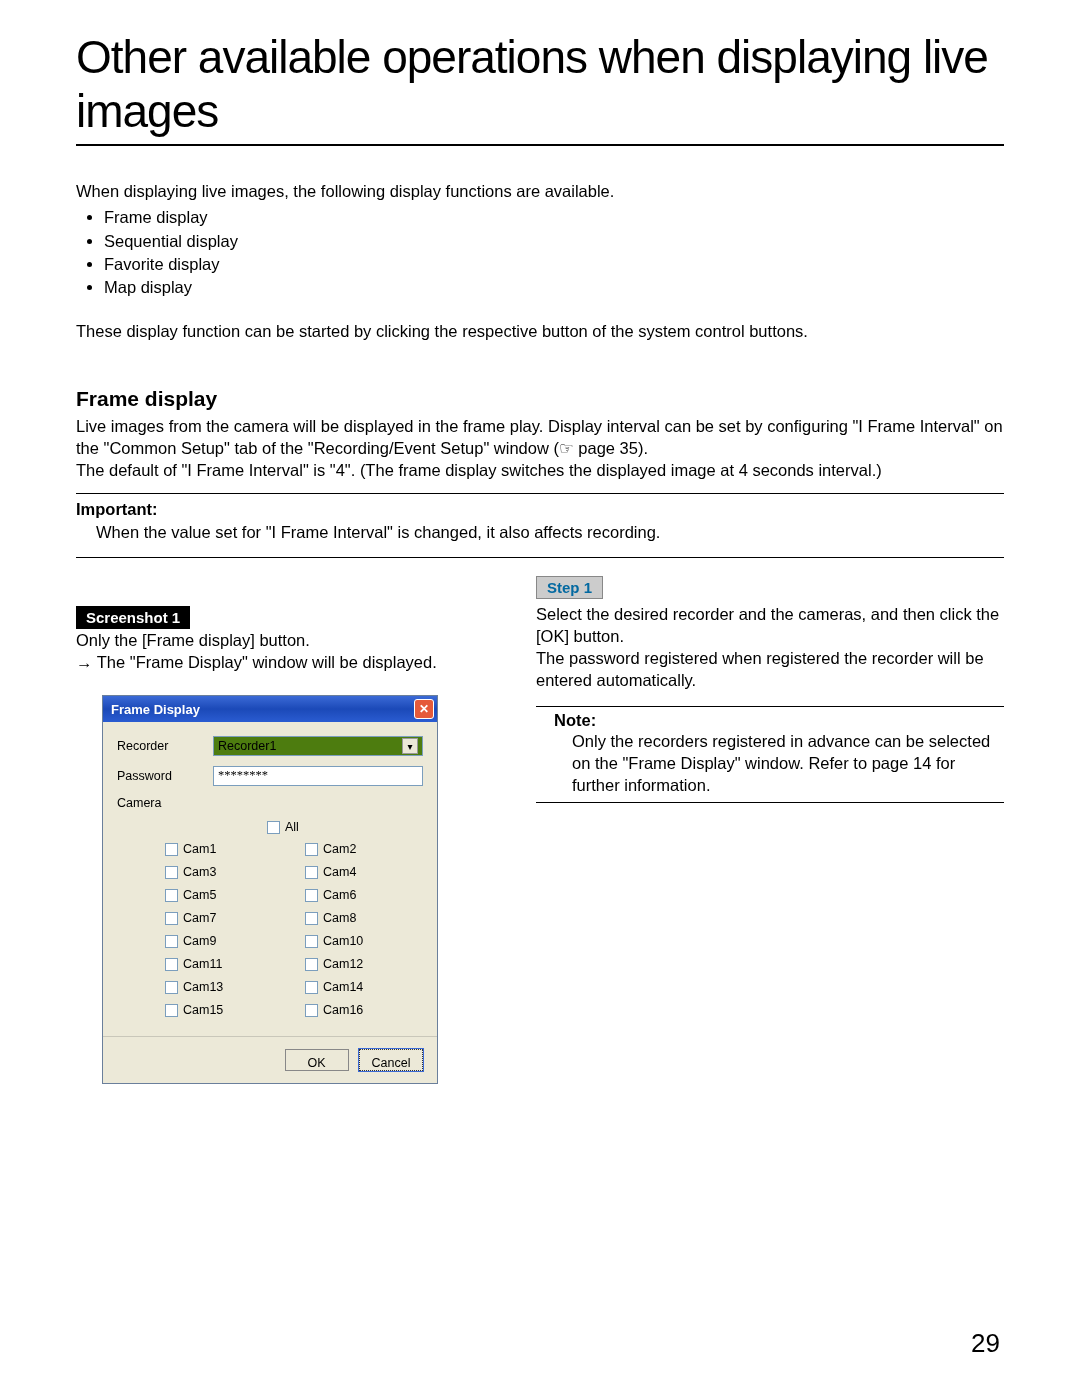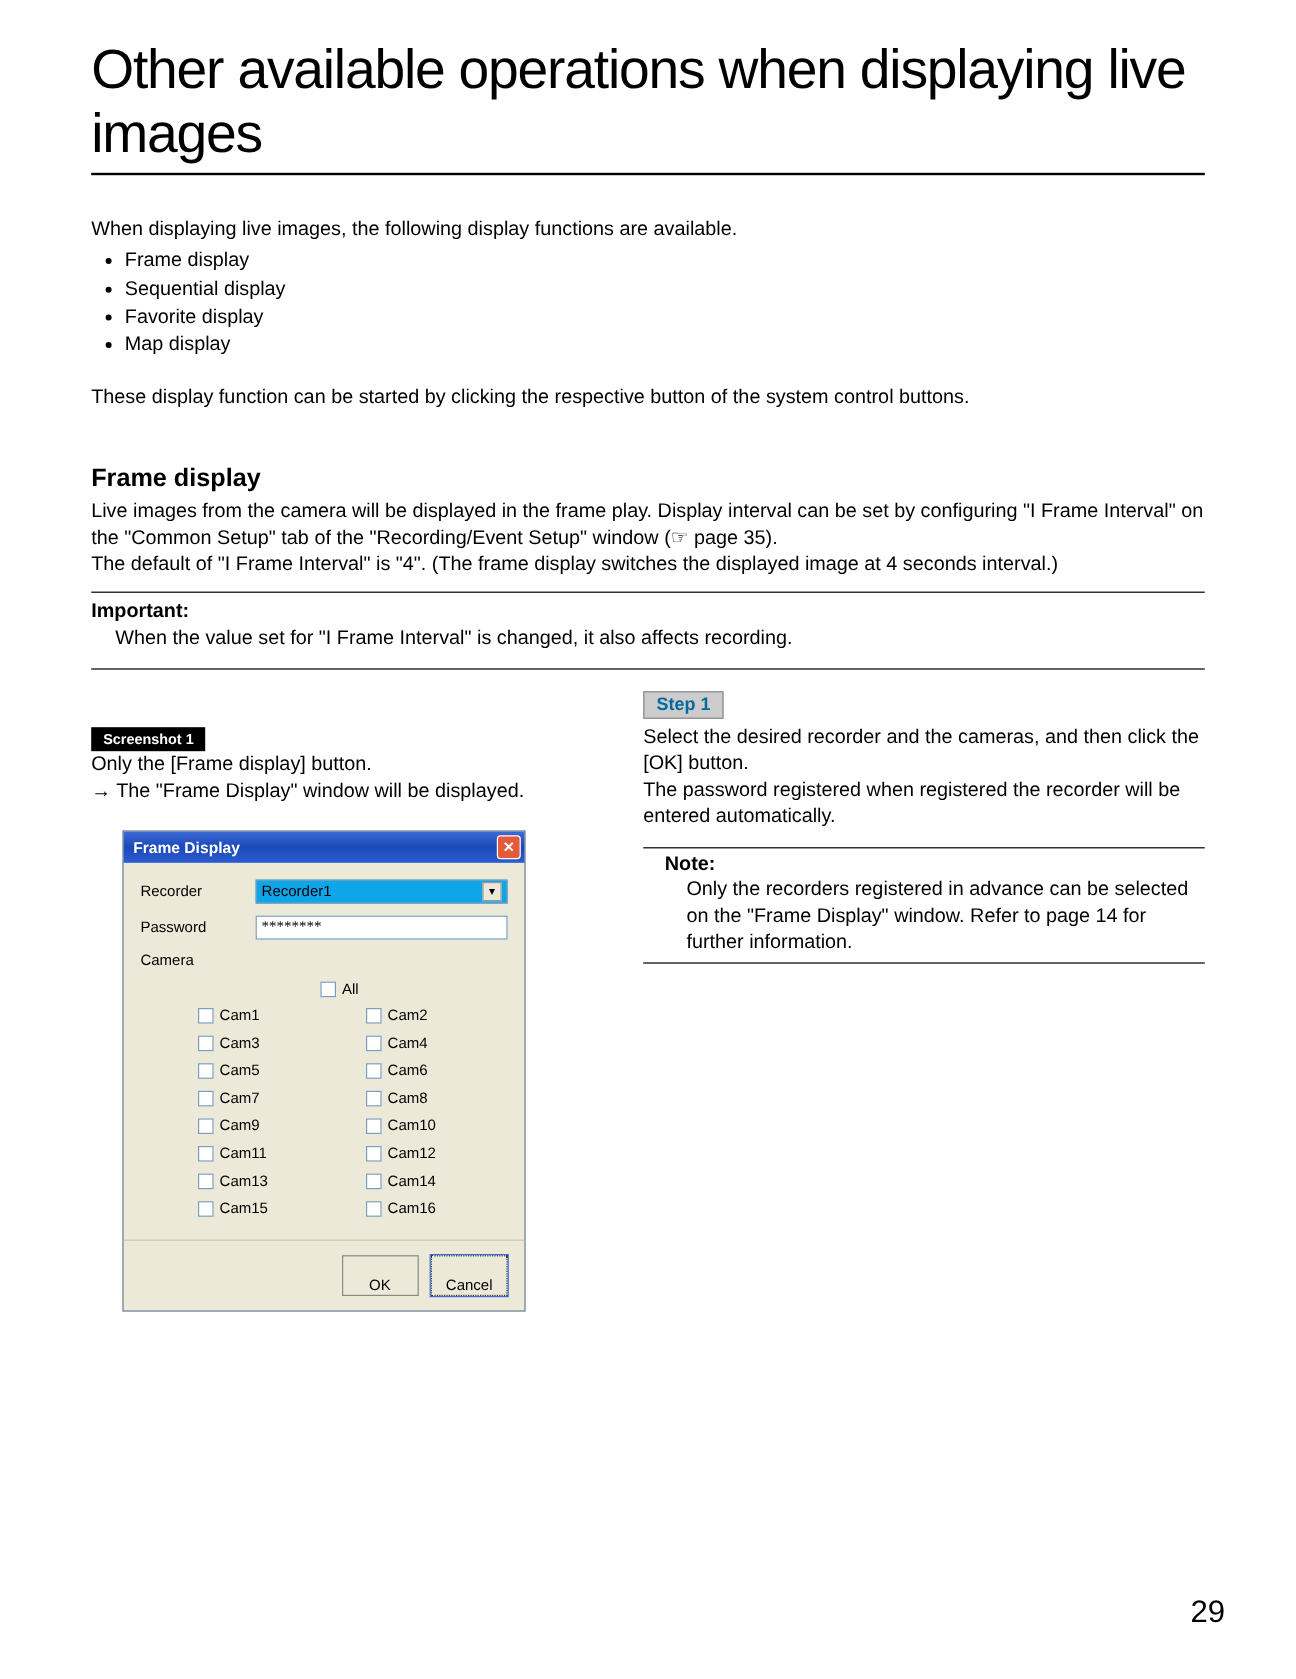--- a/index.html
+++ b/index.html
@@ -36,21 +36,21 @@
   .body-text { font-size: 16.5px; line-height: 1.35; }
   .hr { border: none; border-top: 1.5px solid #000; margin: 12px 0 4px 0; }
   .important-row { font-size: 16.5px; line-height: 1.4; }
   .important-row .lbl { font-weight: bold; display: inline-block; min-width: 96px; }
   .important-row .indent { padding-left: 20px; display: block; }
   .badge {
     display: inline-block;
     background: #000;
     color: #fff;
     font-weight: bold;
-    font-size: 12px;
+    font-size: 15px;
     padding: 3px 10px;
     margin-top: 44px;
   }
   .two-col {
     display: flex;
     gap: 40px;
   }
   .left-col { flex: 0 0 420px; }
   .right-col { flex: 1; padding-top: 14px; }
   .small-text { font-size: 16.5px; line-height: 1.35; }
@@ -63,21 +63,21 @@
     padding: 2px 10px;
     border: 1px solid #888;
     margin-bottom: 4px;
   }
   .note-block { margin-top: 14px; }
   .note-hr { border: none; border-top: 1.5px solid #000; margin: 2px 0; }
   .note-lbl { font-weight: bold; font-size: 16.5px; margin-left: 18px; margin-top: 4px; }
   .note-txt { font-size: 16.5px; margin-left: 36px; line-height: 1.35; }
   .page-num {
     position: absolute;
-    right: 59px;
+    right: 80px;
     bottom: 40px;
     font-size: 26px;
   }
 
   
   .dialog {
     width: 336px;
     margin-top: 22px;
     margin-left: 26px;
     background: #ece9d8;
@@ -103,21 +103,21 @@
     color: #fff;
     font-weight: bold;
     font-size: 12px;
     display: flex; align-items: center; justify-content: center;
     line-height: 1;
   }
   .dlg-body { padding: 14px 14px 10px 14px; font-size: 12.5px; }
   .form-row { display: flex; align-items: center; margin-bottom: 10px; }
   .form-lbl { width: 96px; }
   .sel {
-    flex: 1; height: 20px; background: #0ea5e9; border: 1px solid #7b9ebd;
+    flex: 1; height: 20px; background: #4d7c0f; border: 1px solid #7b9ebd;
     padding: 1px 4px; font-size: 12.5px; display: flex; align-items: center; justify-content: space-between;
   }
   .sel .arrow { font-size: 10px; background:#ece9d8; width:16px; height:16px; display:flex; align-items:center; justify-content:center; border:1px solid #999;}
   .txtin {
     flex: 1; height: 20px; background: #fff; border: 1px solid #7b9ebd;
     padding: 1px 4px; font-size: 12.5px; font-family: Tahoma;
   }
   .cam-area { margin-top: 2px; }
   .cam-all { display: flex; align-items: center; margin-left: 150px; margin-bottom: 8px; }
   .chk {
@@ -128,25 +128,25 @@
   .cam-col.right { padding-left: 22px; }
   .cam-item { display: flex; align-items: center; margin-bottom: 9px; font-size: 12.5px; }
   .dlg-footer {
     border-top: 1px solid #c9c7ba;
     padding: 12px 14px;
     text-align: right;
   }
   .btn {
     display: inline-block;
     min-width: 64px;
-    height: 34px;
+    height: 22px;
     background: #ece9d8;
     border: 1px solid #888;
     font-size: 12.5px;
-    padding: 15px 10px;
+    padding: 4px 10px;
     text-align: center;
     line-height: 18px;
     margin-left: 6px;
   }
   .btn.focus { border: 1px dotted #333; outline: 1px solid #3b6ad6; }
 </style>
 </head>
 <body>
 
 <div class="page">

